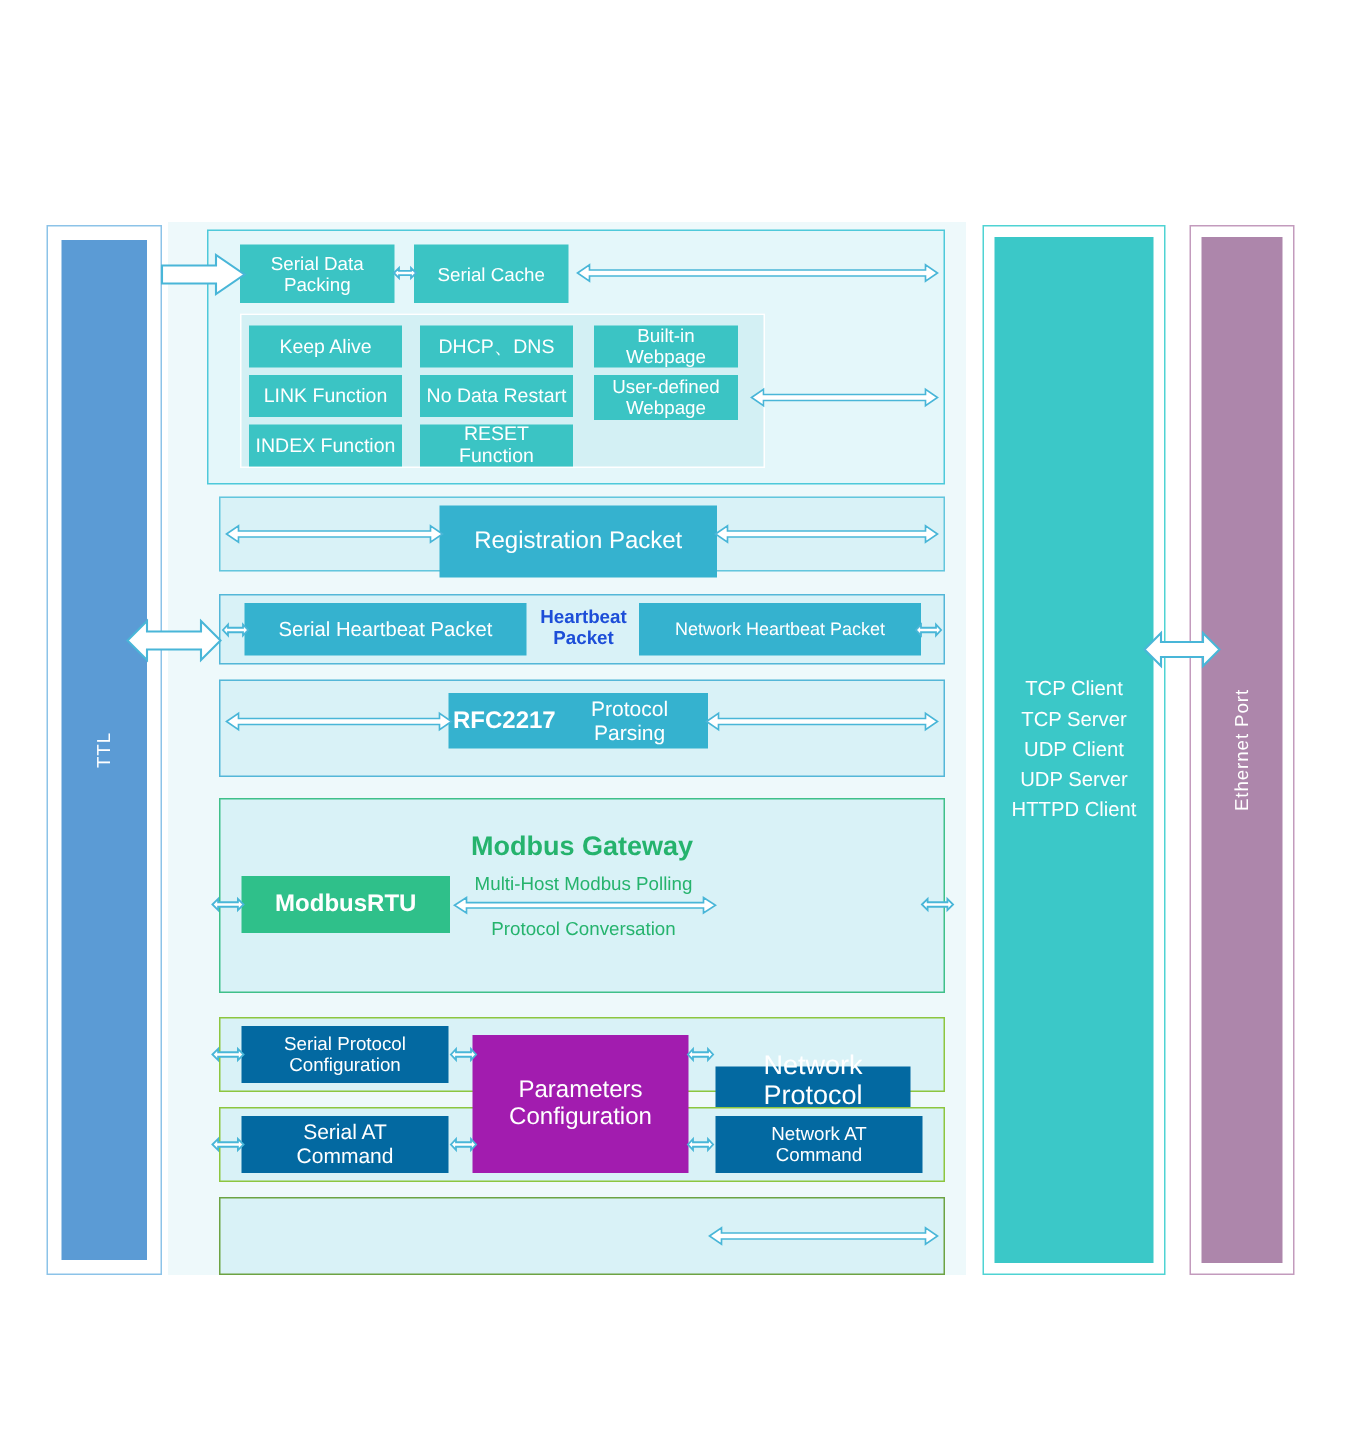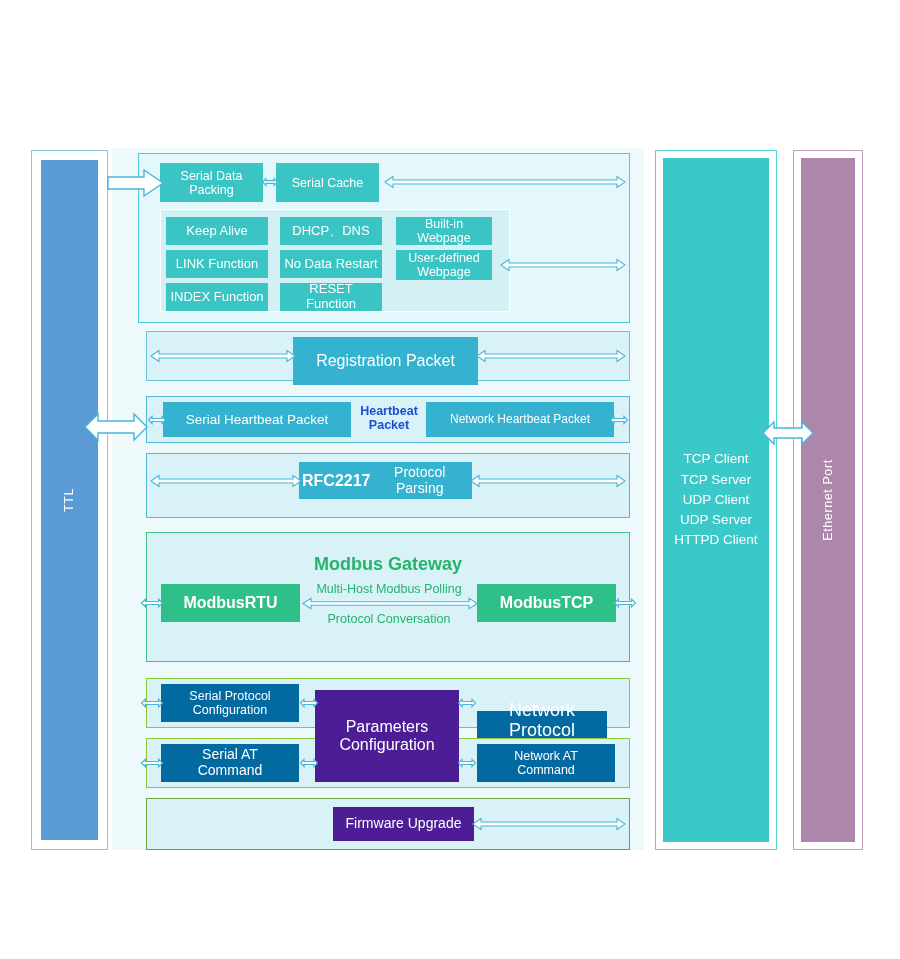--- a/index.html
+++ b/index.html
@@ -43,21 +43,21 @@
             border:1.5px solid #ffffff;}
 
   
   .box{position:absolute;box-sizing:border-box;display:flex;align-items:center;
        justify-content:center;text-align:center;color:#ffffff;line-height:1.12;
        padding:0 3px;}
   .teal{background:#3bc4c4;}
   .bluet{background:#35b2cf;}
   .grn{background:#2fc08a;}
   .ygrn{background:#0369a1;}
-  .dgrn{background:#4c1d95;}
+  .dgrn{background:#a21caf;}
 
   .lbl-mid{position:absolute;text-align:center;line-height:1.13;}
   .t-teal{color:#1d4ed8;}
   .t-grn{color:#25b36d;}
 
   
   .arrow{position:absolute;}
   .arrow svg{display:block;overflow:visible;}
 </style>
 </head>
@@ -126,41 +126,39 @@
 
   <div class="row cy2" style="left:146px;top:453px;width:484px;height:65px;"></div>
   <div class="box bluet" style="left:299px;top:462px;width:173px;height:37px;font-size:14px;">
     <span style="font-weight:bold;font-size:16px;">RFC2217</span>
       <span> Protocol Parsing</span>
   </div>
 
   <div class="row gr" style="left:146px;top:532px;width:484px;height:130px;"></div>
   <div class="lbl-mid t-grn" style="left:146px;top:554px;width:484px;font-size:18px;font-weight:bold;">Modbus Gateway</div>
   <div class="box grn" style="left:161px;top:584px;width:139px;height:38px;font-size:16px;font-weight:bold;">ModbusRTU</div>
-  <div class="box grn" style="left:477px;top:584px;width:139px;height:38px;font-size:16px;font-weight:bold;">ModbusTCP</div>
   <div class="lbl-mid t-grn" style="left:303px;top:582px;width:172px;font-size:12.5px;">Multi-Host Modbus Polling</div>
   <div class="lbl-mid t-grn" style="left:303px;top:612px;width:172px;font-size:12.5px;">Protocol Conversation</div>
 
   <div class="row yg" style="left:146px;top:678px;width:484px;height:50px;"></div>
   <div class="box ygrn" style="left:161px;top:684px;width:138px;height:38px;font-size:12.5px;white-space:pre-line;">Serial Protocol
 Configuration</div>
   <div class="box ygrn" style="left:477px;top:684px;width:130px;height:38px;font-size:18px;white-space:pre-line;margin-top:27px;">Network Protocol
 Configuration</div>
 
   <div class="row yg" style="left:146px;top:738px;width:484px;height:50px;"></div>
   <div class="box ygrn" style="left:161px;top:744px;width:138px;height:38px;font-size:14px;white-space:pre-line;">Serial AT
 Command</div>
   <div class="box ygrn" style="left:477px;top:744px;width:138px;height:38px;font-size:12.5px;white-space:pre-line;">Network AT
 Command</div>
 
   <div class="box dgrn" style="left:315px;top:690px;width:144px;height:92px;font-size:16px;white-space:pre-line;">Parameters
 Configuration</div>
 
   <div class="row og" style="left:146px;top:798px;width:484px;height:52px;"></div>
-  <div class="box dgrn" style="left:333px;top:807px;width:141px;height:34px;font-size:14px;">Firmware Upgrade</div>
 
   <div class="arrow" style="left:108px;top:168px;">
     <svg width="56" height="30" viewBox="0 0 56 30">
       <polygon points="0,9 36,9 36,2 55,15 36,28 36,21 0,21" fill="#ffffff" stroke="#49b6d8" stroke-width="1.4"></polygon>
     </svg>
   </div>
 
   <div class="arrow" style="left:84px;top:410px;">
     <svg width="64" height="34" viewBox="0 0 64 34">
       <polygon points="1,17 14,4 14,11 50,11 50,4 63,17 50,30 50,23 14,23 14,30" fill="#ffffff" stroke="#49b6d8" stroke-width="1.4"></polygon>

